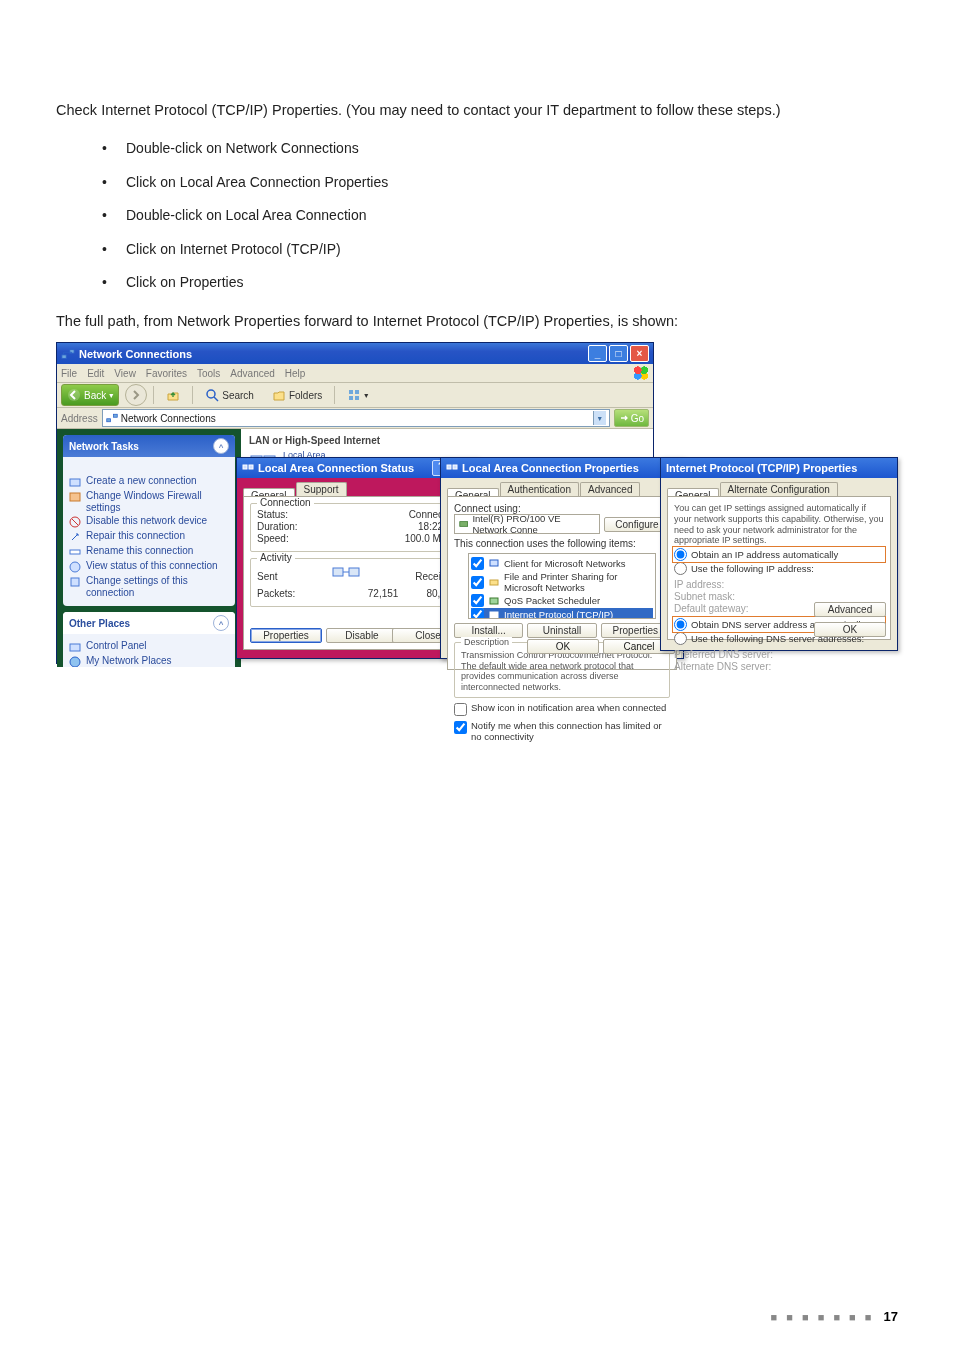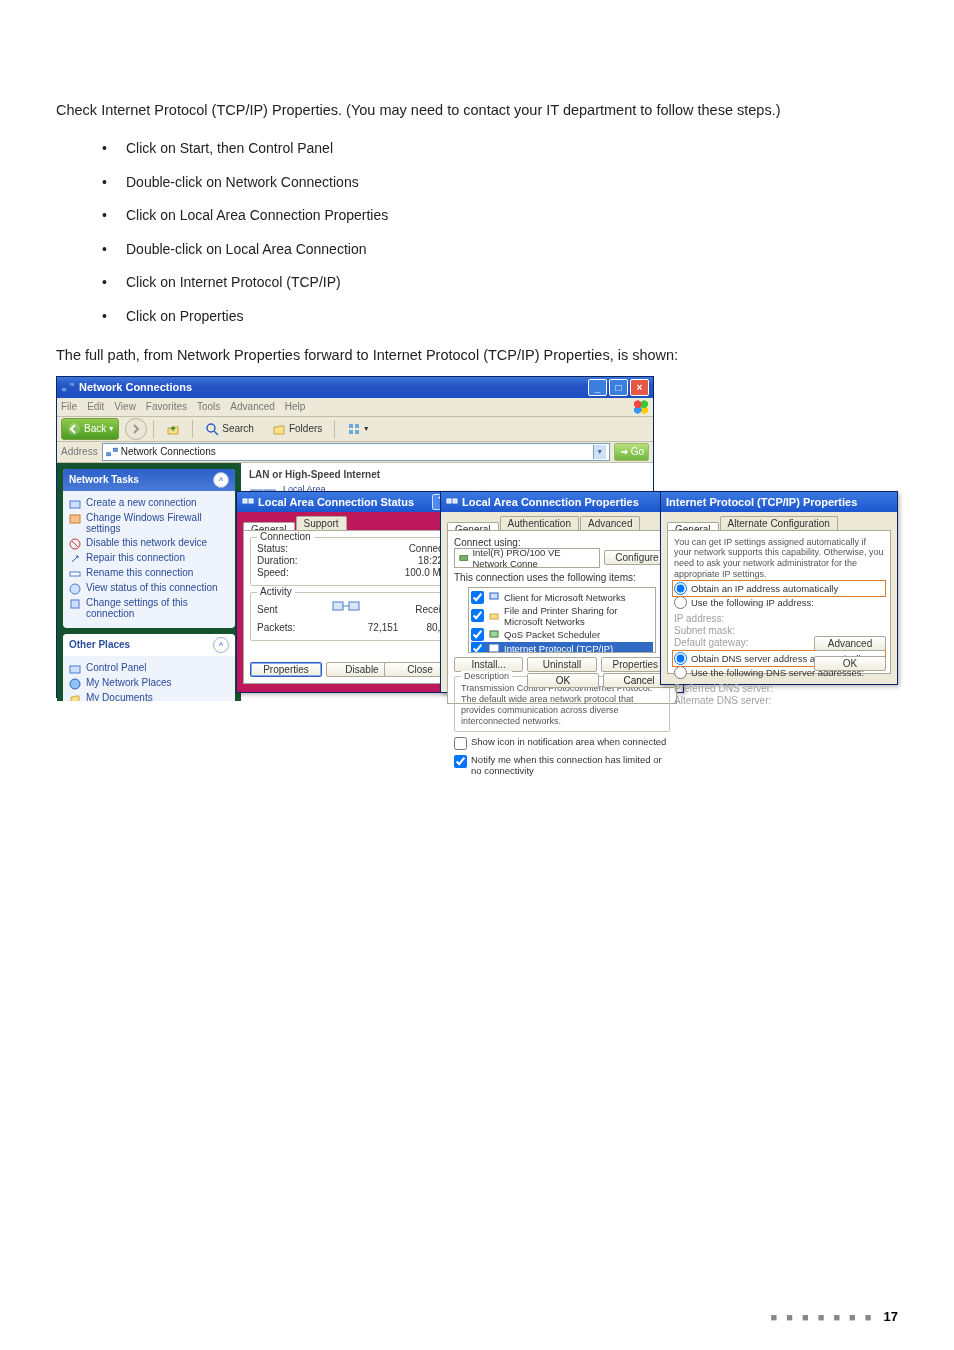--- a/index.html
+++ b/index.html
@@ -35,21 +35,21 @@
 .addrbar{height:20px;background:#ece9d8;border-bottom:1px solid #c0bdaa;display:flex;align-items:center;padding:0 4px;font-size:10px;gap:4px;}
 .addrbar .lbl{color:#777;}
 .addrbar .combo{flex:1;height:16px;background:#fff;border:1px solid #7f9db9;display:flex;align-items:center;padding:0 3px;gap:3px;}
 .addrbar .go{display:flex;align-items:center;gap:2px;padding:0 4px;border:1px solid #9db96e;background:linear-gradient(#b6e07a,#6fb83f);color:#fff;border-radius:2px;height:16px;}
 .combo .dd{margin-left:auto;width:12px;height:14px;background:#cce0f7;border-left:1px solid #7f9db9;display:flex;align-items:center;justify-content:center;color:#3b6ea5;font-size:8px;}
 .w1body{display:flex;height:238px;}
 .sidecol{width:172px;background:#14532d;padding:6px 6px;display:flex;flex-direction:column;gap:6px;overflow:hidden;}
 .sidebox{background:#eff3fb;border-radius:4px;font-size:10px;color:#2a4b9b;}
 .sidebox .sh{background:#fff;border-radius:4px 4px 0 0;padding:3px 6px;font-weight:bold;color:#2b4e9e;display:flex;align-items:center;justify-content:space-between;}
 .sh .collapse{width:14px;height:14px;border:1px solid #9db3da;border-radius:50%;display:flex;align-items:center;justify-content:center;font-size:8px;color:#6b88c2;}
-.sidebox ul{list-style:none;margin:0;padding:4px 6px 6px 6px;}
+.sidebox ul{list-style:none;margin:0;padding:16px 6px 6px 6px;}
 .sidebox li{display:flex;align-items:flex-start;gap:5px;margin:2px 0;line-height:1.15;}
 .sidebox li .sico{width:12px;height:12px;flex:none;margin-top:1px;}
 .sidebox.compact ul{padding:4px 6px;}
 .maincol{flex:1;background:#fff;padding:6px 8px;font-size:10px;color:#2a4b9b;position:relative;}
 .sectionlbl{color:#777;font-size:10px;}
 .sectionlbl b{font-weight:bold;color:#444;}
 .lanbox{width:110px;margin-top:4px;}
 .lanbox .lic{display:flex;gap:6px;align-items:flex-start;}
 .lanbox .lic .bic{width:28px;height:24px;flex:none;}
 .lanbox .txt{font-size:9px;line-height:1.15;}
@@ -63,21 +63,21 @@
 .tabs{display:flex;gap:1px;padding:4px 6px 0 6px;font-size:10px;}
 .tab{border:1px solid #aca899;border-bottom:none;background:#ece9d8;padding:1px 7px;border-radius:2px 2px 0 0;color:#333;}
 .tab.active{background:#fff;position:relative;top:6px;}
 .tabbody{margin:0 6px 6px;background:#fff;border:1px solid #aca899;padding:6px;font-size:10px;color:#333;height:140px;position:relative;}
 .group{border:1px solid #c8c5b4;border-radius:2px;padding:4px 6px 6px;margin-bottom:6px;position:relative;}
 .group .glabel{position:absolute;top:-7px;left:6px;background:#fff;padding:0 3px;font-size:10px;color:#333;}
 .kv{display:flex;justify-content:space-between;font-size:10px;margin:1px 0;}
 .actrow{display:flex;align-items:center;justify-content:space-between;font-size:10px;margin-top:2px;}
 .actrow .monico{width:30px;height:22px;margin:0 auto;}
 .btnrow{position:absolute;left:6px;bottom:6px;display:flex;gap:4px;}
-.btnrowR{position:absolute;right:14px;bottom:6px;}
+.btnrowR{position:absolute;right:6px;bottom:6px;}
 .xpbtn{font-size:10px;border:1px solid #aca899;background:linear-gradient(#fff,#efedde);padding:1px 8px;border-radius:2px;min-width:54px;text-align:center;}
 .xpbtn.sel{border:1px solid #2a60c8;box-shadow:0 0 0 1px #89a7e6 inset;}
 
 
 .win3{position:absolute;left:384px;top:115px;width:244px;height:202px;border:1px solid #0a246a;background:#ece9d8;box-sizing:border-box;font-family:Tahoma,Arial,sans-serif;z-index:3;box-shadow:2px 2px 4px rgba(0,0,0,.25);}
 .proplist{height:60px;overflow:hidden;border:1px solid #aca899;background:#fff;margin:4px 14px;padding:2px;}
 .proplist .pi{display:flex;align-items:center;gap:4px;font-size:9.5px;margin:1px 0;}
 .proplist .pi input{margin:0;}
 .proplist .pi .pico{width:12px;height:12px;flex:none;}
 .proplist .pi.sel{background:#316ac5;color:#fff;}
@@ -106,21 +106,20 @@
 
 svg{display:block;}
 </style>
 </head>
 <body>
 <div class="page">
 
 <p class="intro">Check Internet Protocol (TCP/IP) Properties. (You may need to contact your IT department to follow these steps.)</p>
 
 <ul class="bullets">
-  <li>Click on Start, then Control Panel</li>
   <li>Double-click on Network Connections</li>
   <li>Click on Local Area Connection Properties</li>
   <li>Double-click on Local Area Connection</li>
   <li>Click on Internet Protocol (TCP/IP)</li>
   <li>Click on Properties</li>
 </ul>
 
 <p class="caption">The full path, from Network Properties forward to Internet Protocol (TCP/IP) Properties, is shown:</p>
 
 <div class="shot">

